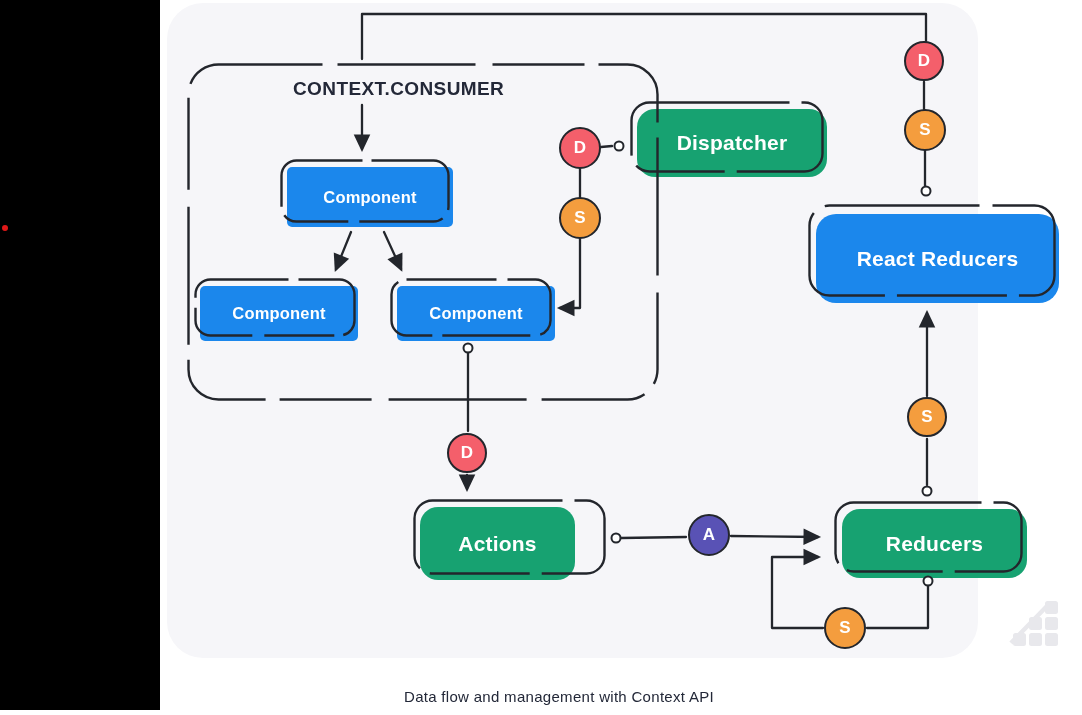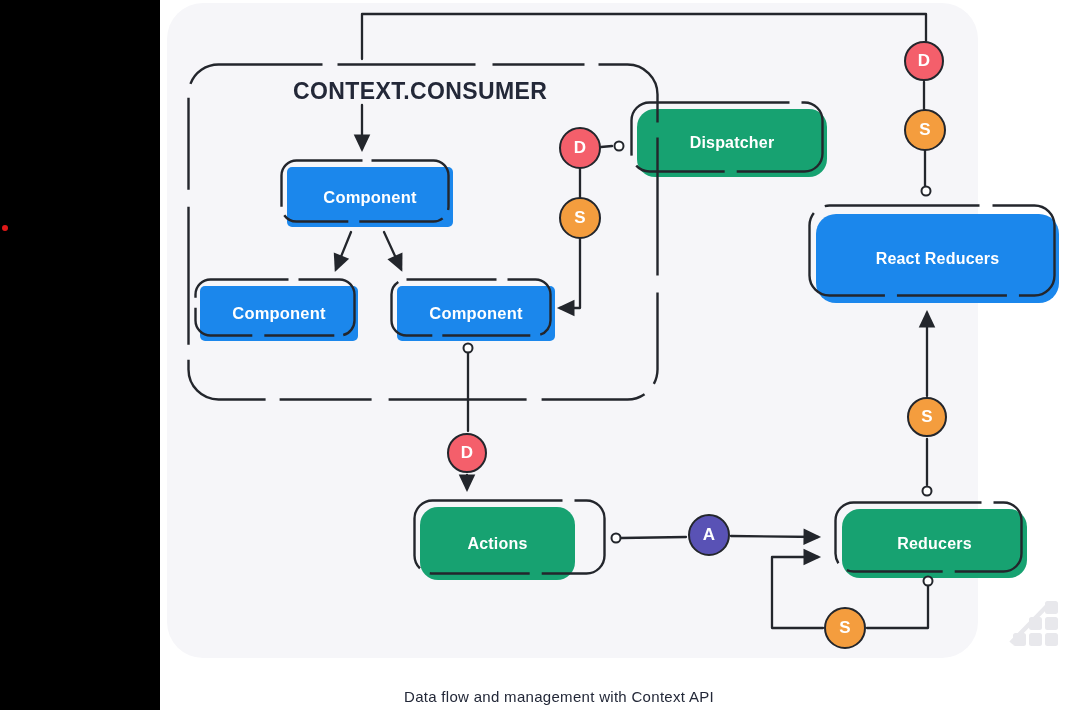--- a/index.html
+++ b/index.html
@@ -16,35 +16,35 @@
   .panel{left:167px;top:3px;width:811px;height:655px;border-radius:36px;background:var(--panel-bg,#f6f6f9);}
   
   .node{
     display:flex;align-items:center;justify-content:center;
     color:var(--node-text,#fff);font-weight:700;box-sizing:border-box;
     letter-spacing:.2px;
   }
   .node-blue{background:var(--node-blue,#1b87ec);}
   .node-green{background:var(--node-green,#17a271);}
   .small-node{font-size:16.5px;border-radius:5px;}
-  .big-node{font-size:16px;border-radius:18px;}
+  .big-node{font-size:21px;border-radius:18px;}
   
   .badge{
     display:flex;align-items:center;justify-content:center;
     border:2px solid var(--line,#23262c);border-radius:50%;
     color:#fff;font-weight:700;font-size:17px;box-sizing:border-box;
     z-index:6;
   }
   .badge-red{background:var(--badge-red,#f45f6b);}
   .badge-orange{background:var(--badge-orange,#f49d3e);}
   .badge-purple{background:var(--badge-purple,#5952b5);}
   
   .container-label{
     left:293px;top:78px;width:202px;text-align:center;
-    font-size:23px;font-weight:800;color:var(--text-dark,#2b2e36);
+    font-size:19px;font-weight:800;color:var(--text-dark,#2b2e36);
     letter-spacing:.4px;z-index:5;
   }
   .caption{
     left:145px;top:688px;width:828px;text-align:center;
     font-size:15px;color:var(--text-dark,#232838);letter-spacing:.3px;
   }
   
   svg.wires{left:0;top:0;z-index:4;pointer-events:none;}
   svg.wires .stroke{stroke:var(--line,#23262c);fill:none;stroke-width:2.3px;stroke-linecap:round;stroke-linejoin:round;}
   svg.wires .outline{stroke:var(--line,#23262c);fill:none;stroke-width:2.4px;}

